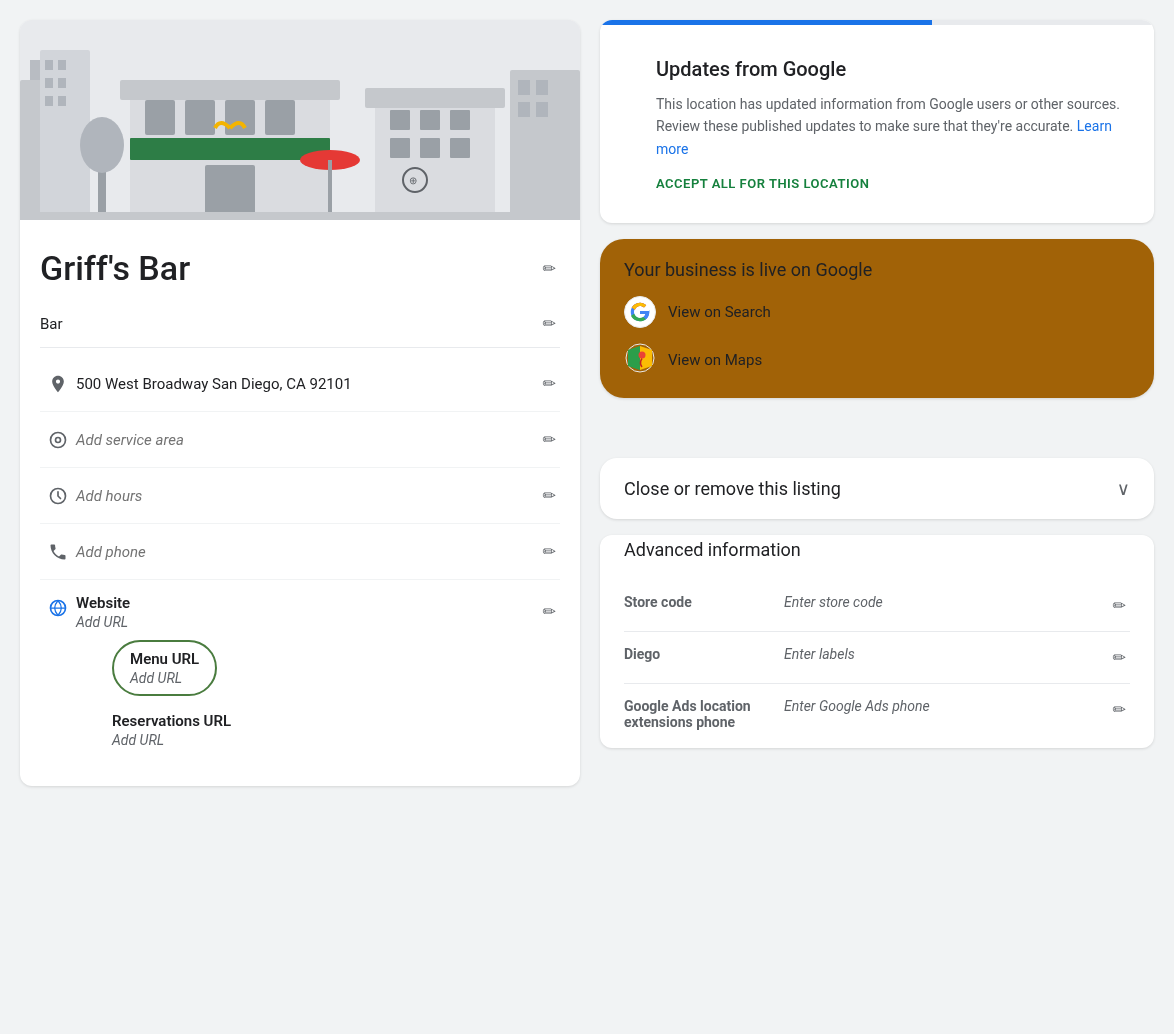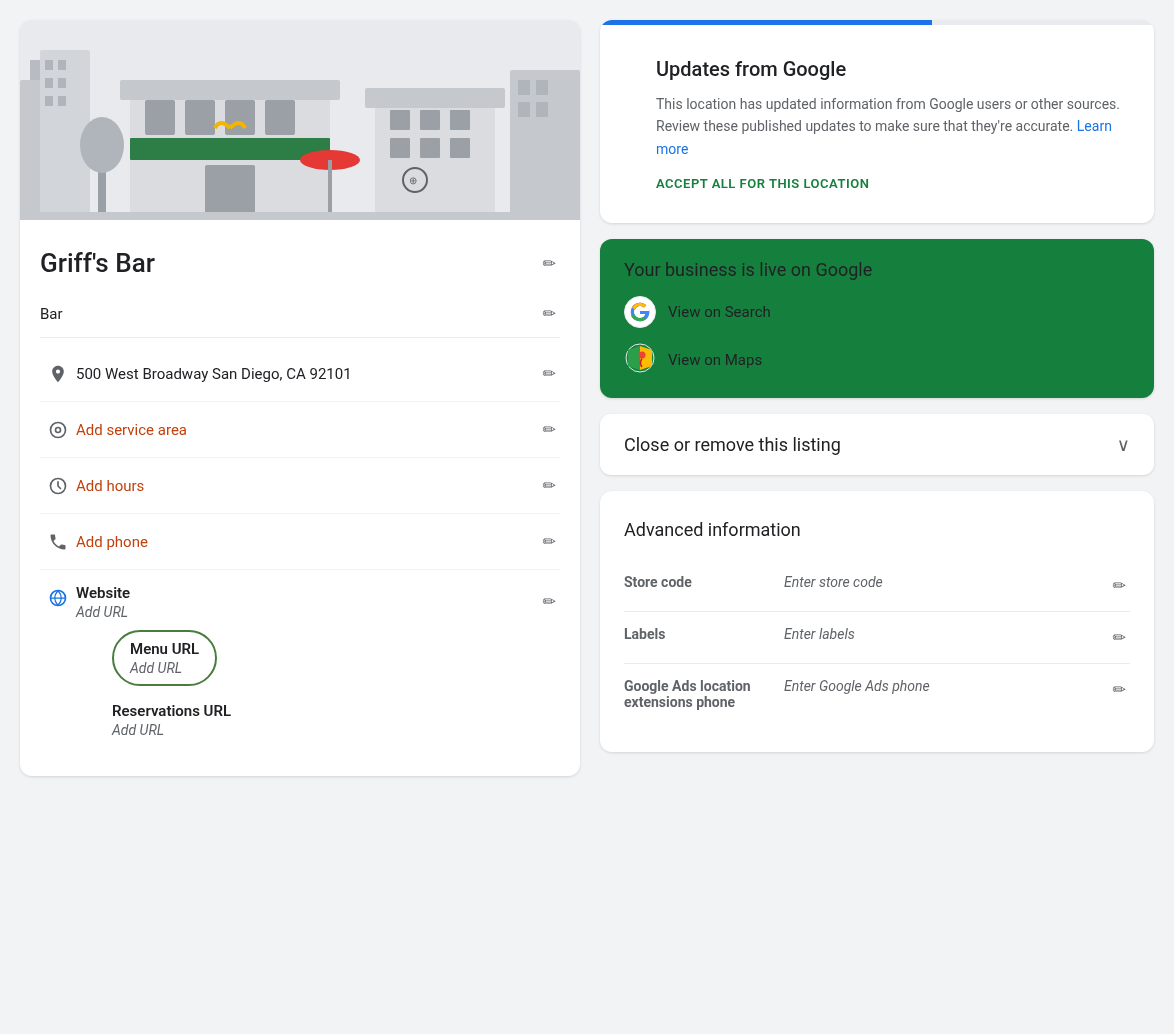--- a/index.html
+++ b/index.html
@@ -46,21 +46,21 @@
     .business-info {
       padding: 16px 20px;
     }
     .business-name-row {
       display: flex;
       justify-content: space-between;
       align-items: center;
       padding: 12px 0;
     }
     .business-name {
-      font-size: 26px;
+      font-size: 34px;
       font-weight: 500;
       color: #202124;
     }
     .business-category-row {
       display: flex;
       justify-content: space-between;
       align-items: center;
       padding: 10px 0;
       border-bottom: 1px solid #e8eaed;
     }
@@ -89,21 +89,22 @@
       justify-content: center;
     }
     .info-content {
       flex: 1;
     }
     .info-label {
       font-size: 15px;
       color: #202124;
     }
     .info-label.italic {
-      color: #c2410c;
+      font-style: italic;
+      color: #737373;
     }
     .info-label.bold {
       font-weight: 600;
       color: #202124;
     }
     .info-sublabel {
       font-size: 14px;
       color: #5f6368;
       font-style: italic;
       margin-top: 2px;
@@ -169,22 +170,22 @@
       font-size: 13px;
       font-weight: 600;
       color: #15803d;
       letter-spacing: 0.5px;
       cursor: pointer;
       text-transform: uppercase;
     }
 
     
     .live-section {
-      background: #15803d;
-      border-radius: 12px;
+      background: #a16207;
+      border-radius: 24px;
       padding: 20px 24px;
       box-shadow: 0 1px 3px rgba(0,0,0,0.12);
     }
     .live-title {
       font-size: 18px;
       font-weight: 400;
       color: #202124;
       margin-bottom: 16px;
     }
     .live-links {
@@ -211,42 +212,43 @@
       display: flex;
       align-items: center;
       justify-content: center;
       font-size: 18px;
       font-weight: bold;
     }
 
     
     .close-section {
       background: #fff;
-      border-radius: 11px;
+      border-radius: 17px;
       padding: 20px 24px;
       box-shadow: 0 1px 3px rgba(0,0,0,0.12);
       display: flex;
       justify-content: space-between;
       align-items: center;
+      margin-top: 44px;
     }
     .close-title {
       font-size: 18px;
       font-weight: 400;
       color: #202124;
     }
     .chevron-down {
       font-size: 18px;
       color: #5f6368;
     }
 
     
     .advanced-section {
       background: #fff;
       border-radius: 12px;
-      padding: 28px 24px;
+      padding: 4px 24px;
       box-shadow: 0 1px 3px rgba(0,0,0,0.12);
     }
     .advanced-title {
       font-size: 18px;
       font-weight: 400;
       color: #202124;
       margin-bottom: 20px;
     }
     .adv-row {
       display: flex;
@@ -495,21 +497,21 @@
     <div class="advanced-section">
       <div class="advanced-title">Advanced information</div>
 
       <div class="adv-row">
         <span class="adv-label">Store code</span>
         <span class="adv-value">Enter store code</span>
         <span class="adv-edit pencil"></span>
       </div>
 
       <div class="adv-row">
-        <span class="adv-label">Labels</span>
+        <span class="adv-label">Diego</span>
         <span class="adv-value">Enter labels</span>
         <span class="adv-edit pencil"></span>
       </div>
 
       <div class="adv-row">
         <span class="adv-label">Google Ads location extensions phone</span>
         <span class="adv-value">Enter Google Ads phone</span>
         <span class="adv-edit pencil"></span>
       </div>
     </div>

